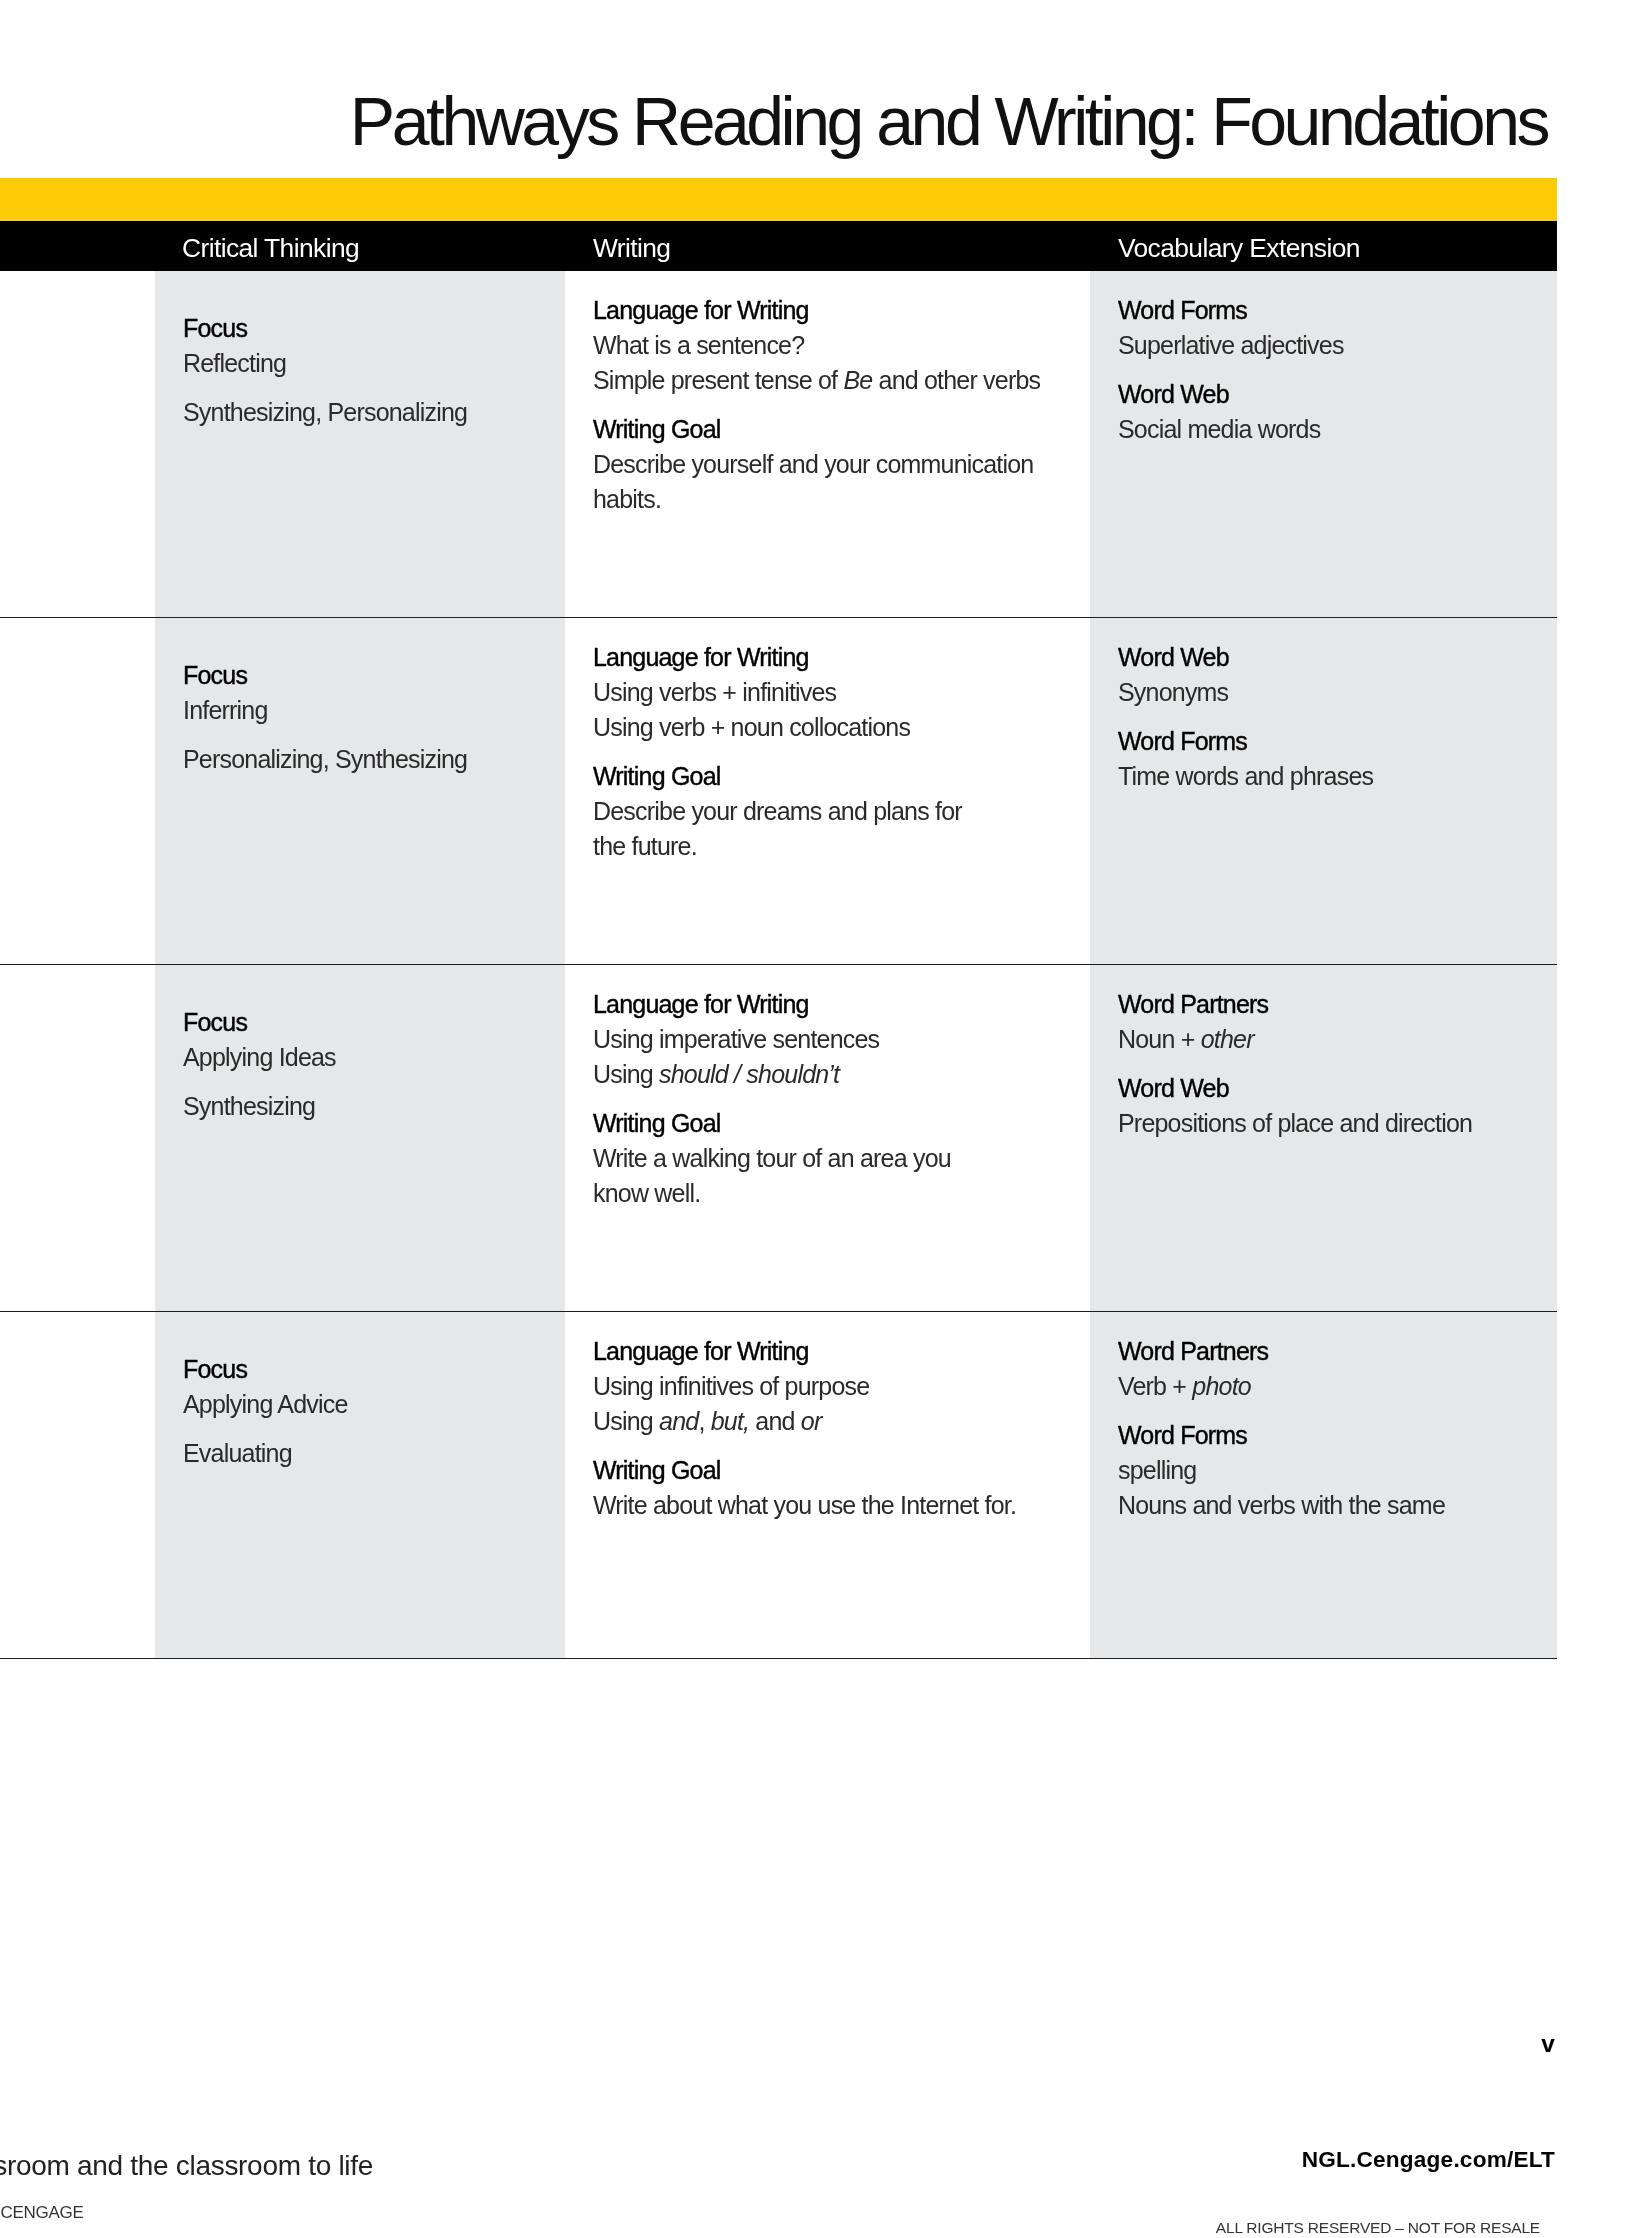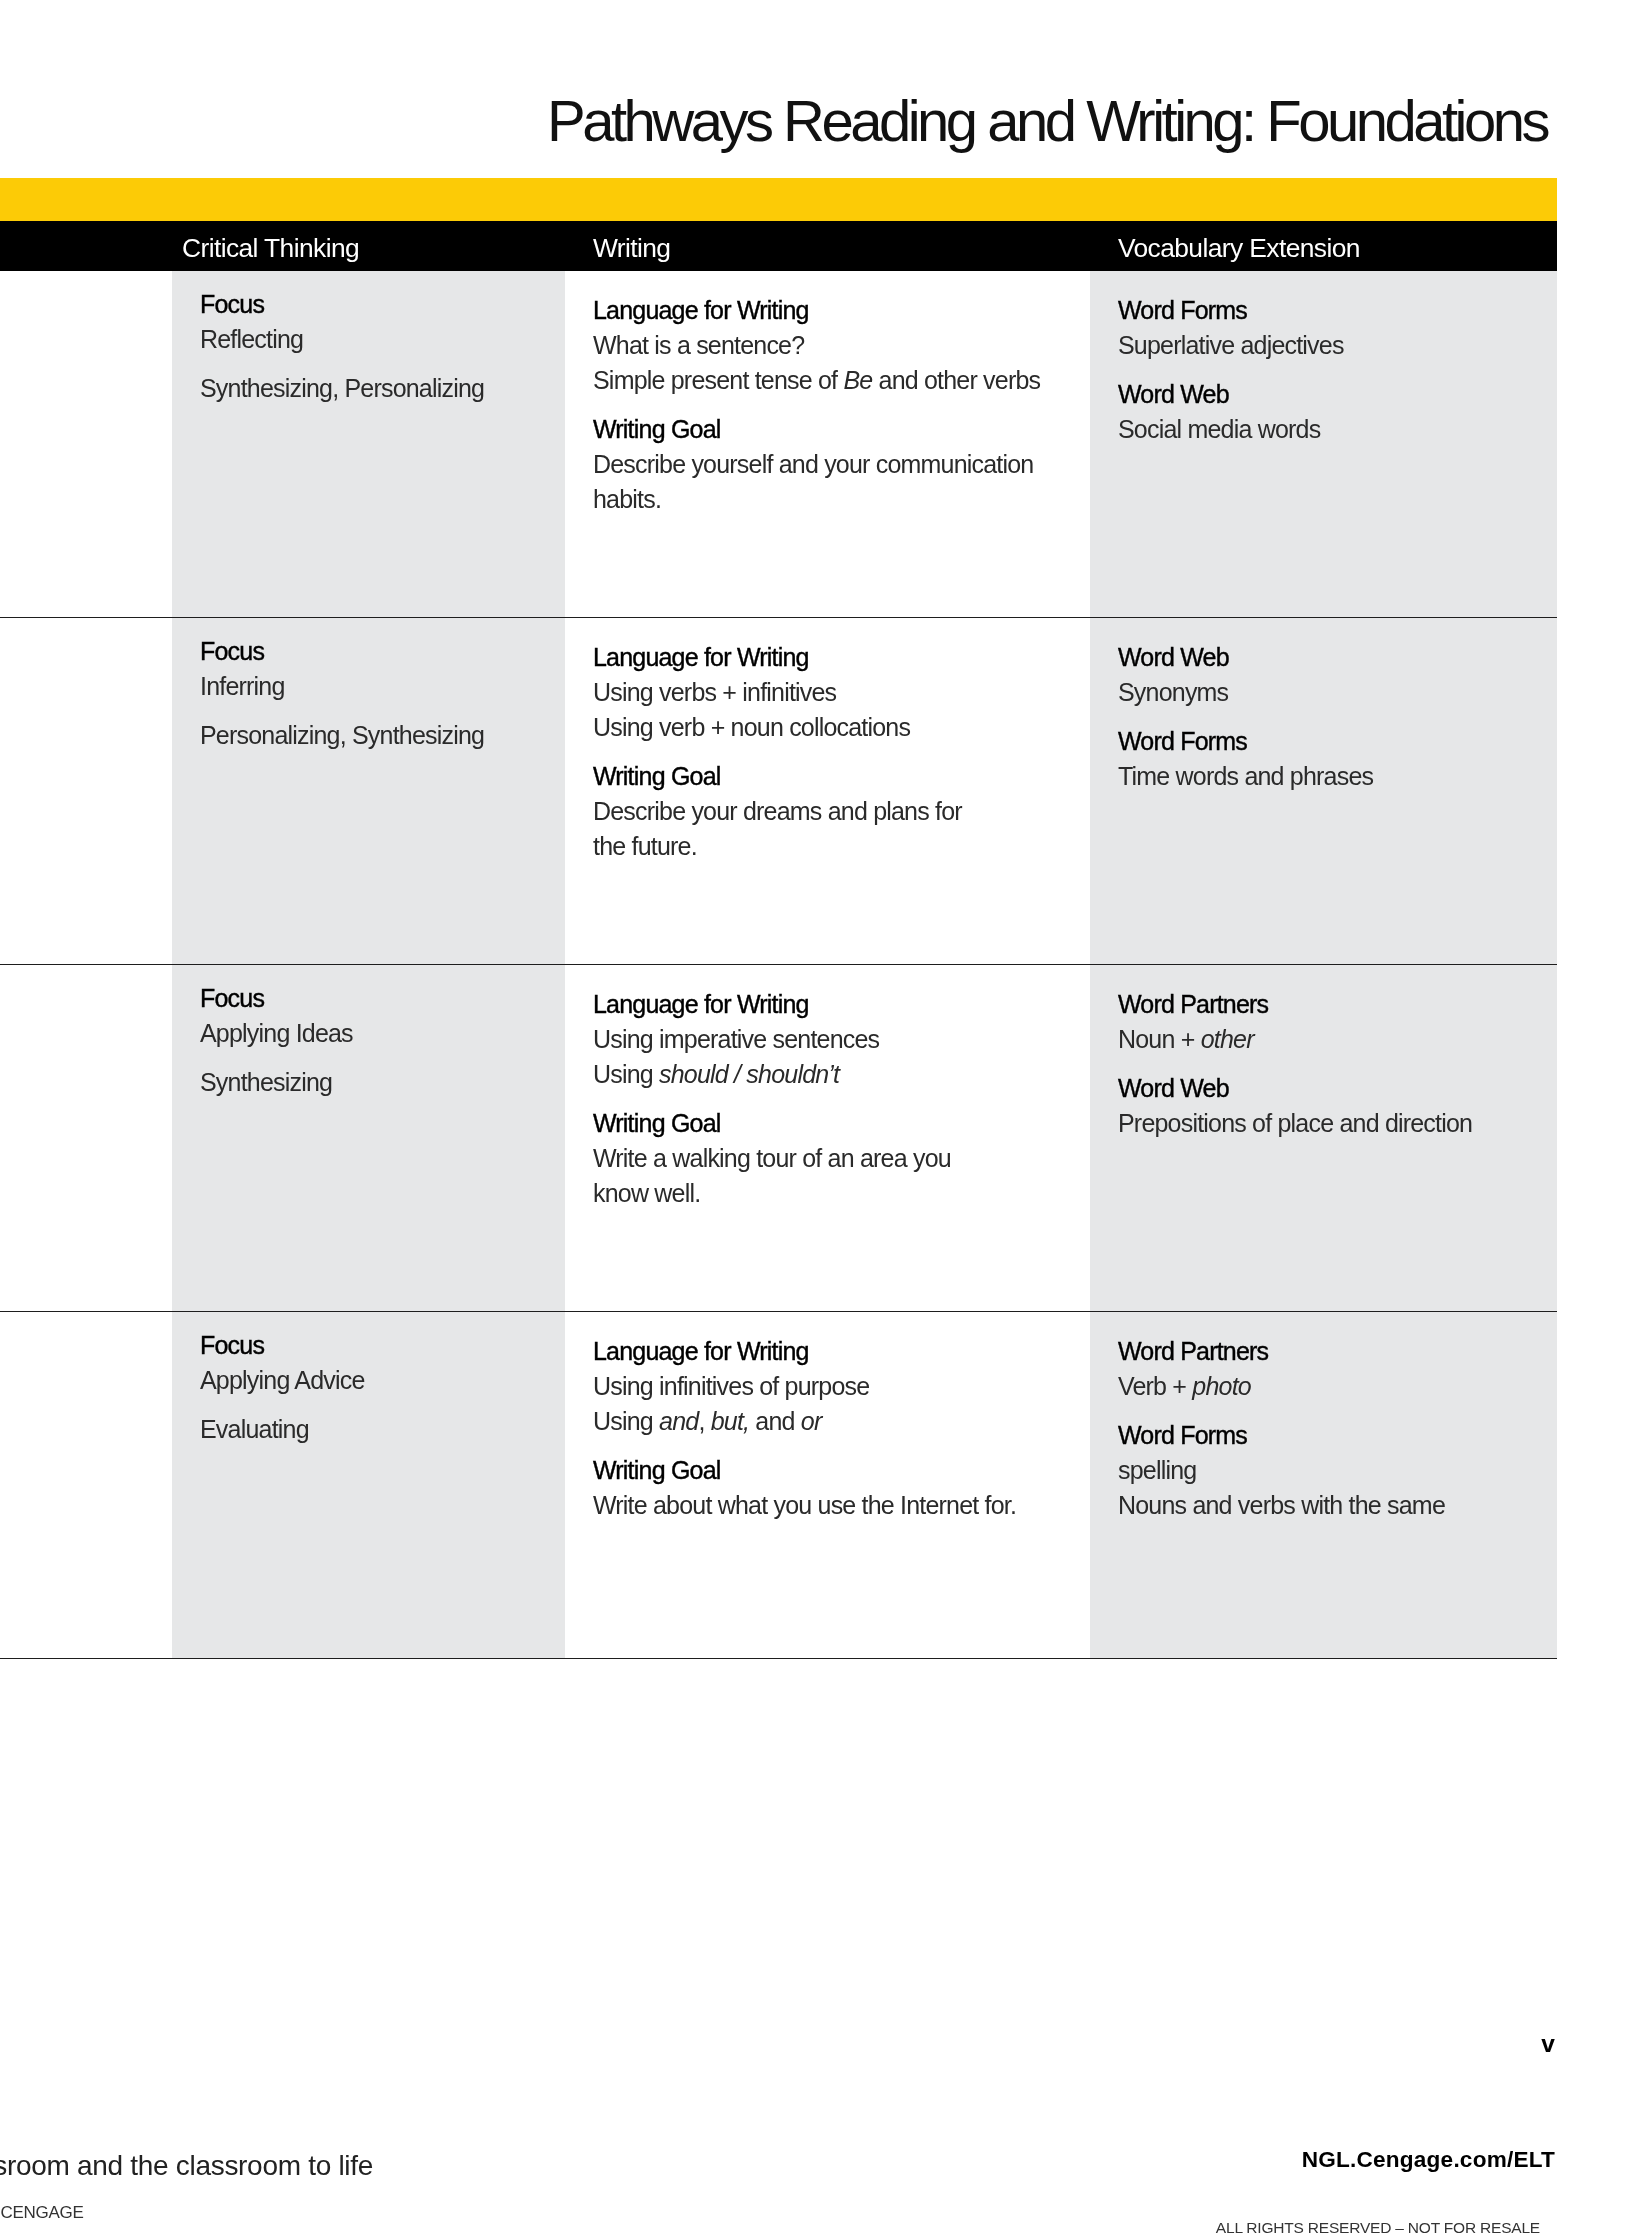--- a/index.html
+++ b/index.html
@@ -1,30 +1,30 @@
 <!DOCTYPE html>
 <html style="font-size:10.3px"><head>
 <meta charset="utf-8">
 <style>
   html, body { margin: 0; padding: 0; background: #ffffff; }
   body { width: 1651px; height: 2239px; position: relative; overflow: hidden;
          font-family: "Liberation Sans", "DejaVu Sans", sans-serif; color: #1a1a1a; }
 
-  .title { position: absolute; right: 104px; top: 89px; font-size: 58px; line-height: 64px;
+  .title { position: absolute; right: 104px; top: 89px; font-size: 68px; line-height: 64px;
            letter-spacing: -3.5px; font-weight: 400; color: #111; white-space: nowrap; }
 
   .yellow-band { position: absolute; left: 0; top: 178px; width: 1557px; height: 43px; background: #fccb06; }
   .header-bar { position: absolute; left: 0; top: 221px; width: 1557px; height: 50px; background: #000; }
   .header-bar .hcell { position: absolute; top: 11.6px; font-size: 26.4px; line-height: 30px; color: #fff;
                        letter-spacing: -0.6px; white-space: nowrap; }
 
   .table { position: absolute; left: 0; top: 271px; width: 1557px; }
   .row { position: relative; height: 347px; border-bottom: 1.3px solid #1e1e1e; box-sizing: border-box; }
   .col { position: absolute; top: 0; bottom: 0; box-sizing: border-box; }
-  .col.ct { left: 172px; width: 411px; background: #e6e7e8; padding: 16px 0 0 28px; }
+  .col.ct { left: 155px; width: 411px; background: #e6e7e8; padding: 40px 0 0 28px; }
   .col.wr { left: 565px; width: 524px; background: #ffffff; padding: 22px 0 0 28px; }
   .col.vo { left: 1090px; width: 467px; background: #e6e7e8; padding: 22px 10px 0 28px; }
 
   .sec { margin: 0 0 14px 0; }
   .head { font-size: 25px; line-height: 35px; color: #000; letter-spacing: -0.8px; font-weight: 400;
           -webkit-text-stroke: 0.4px #000; white-space: nowrap; }
   .line { font-size: 25px; line-height: 35px; color: #2a2a2a; letter-spacing: -0.8px; font-weight: 400; }
   .line i { font-style: italic; margin-top: 12px; }
   .ct .sub { margin-top: 14px; }
 

